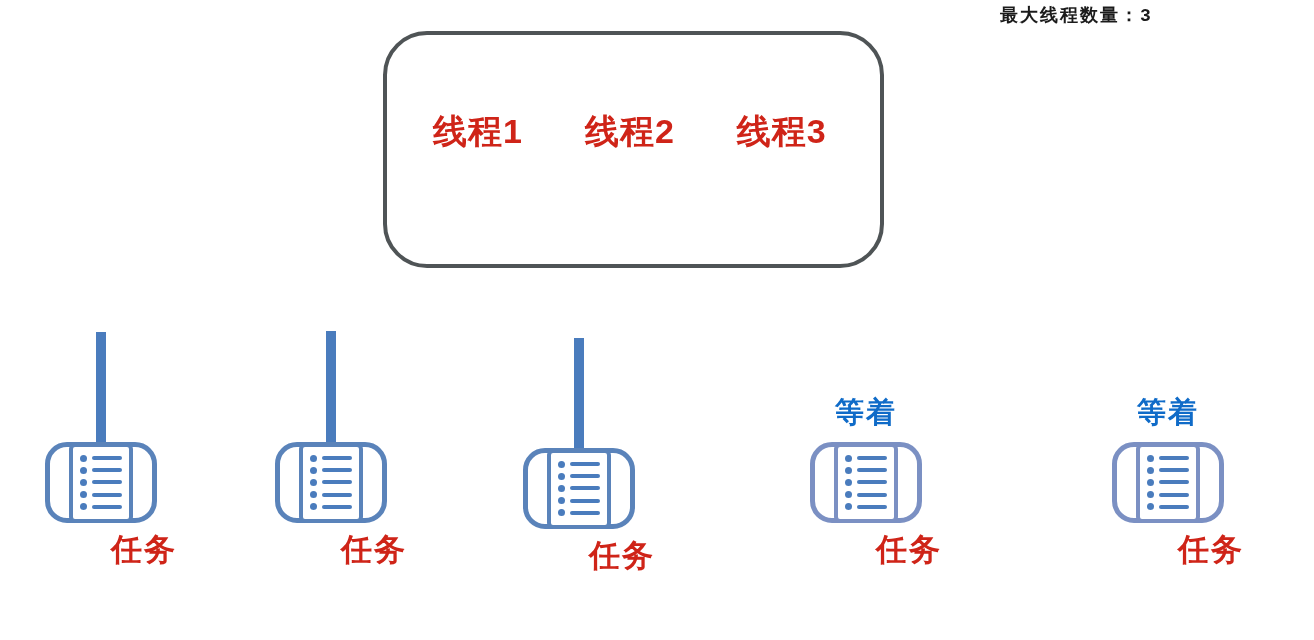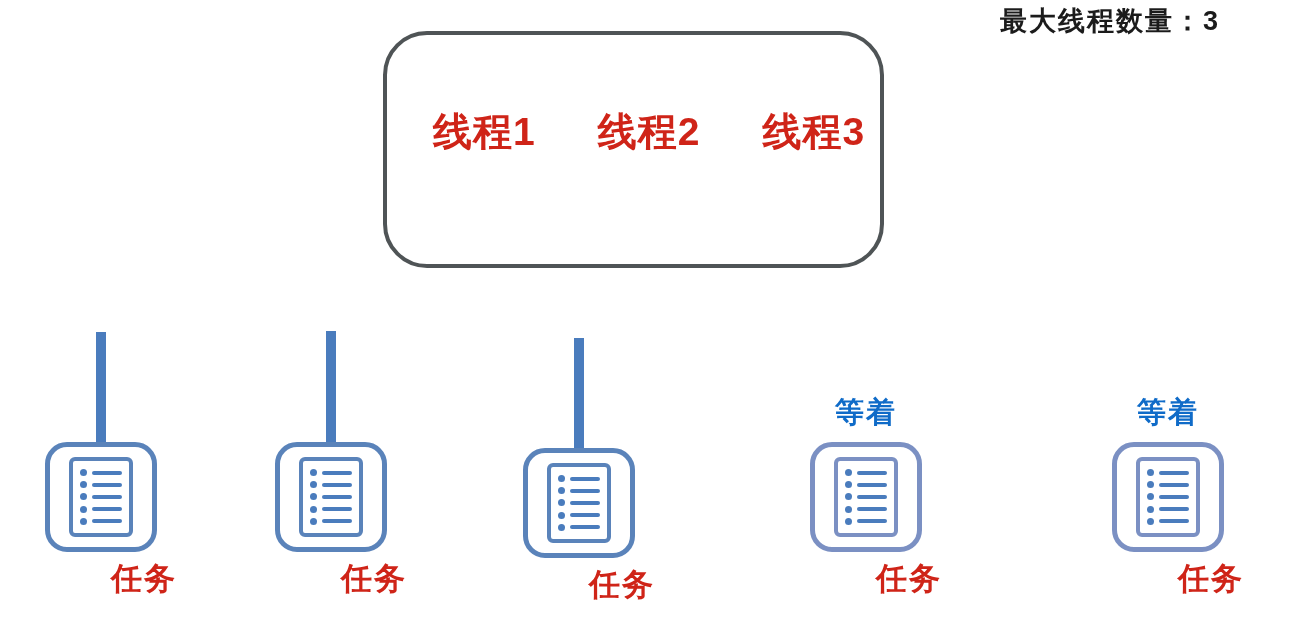--- a/index.html
+++ b/index.html
@@ -7,39 +7,39 @@
     width: 1314px; height: 640px;
     background: var(--background, #ffffff);
     font-family: "Liberation Sans", sans-serif;
     position: relative; overflow: hidden;
   }
   .canvas { position: absolute; inset: 0; }
 
   
   .max-threads {
     position: absolute; left: 1000px; top: 3px;
-    font-size: 27px; font-weight: bold; letter-spacing: 2px;
-    color: var(--black-text, #1b1b1b); white-space: nowrap;
+    font-size: 18px; font-weight: bold; letter-spacing: 2px;
+    color: var(--black-text, #1b1b1b); white-space: nowrap; font-family: Liberation Mono, monospace;
   }
 
   
   .pool-box {
     position: absolute; left: 383px; top: 31px;
     width: 501px; height: 237px; box-sizing: border-box;
     border: 4px solid var(--pool-border, #4f5456);
     border-radius: 44px; background: #ffffff;
   }
   .pool-threads { display: flex; gap: 62px; margin: 80px 0 0 46px; }
   .thread {
-    font-size: 39px; line-height: 33px; font-weight: bold;
+    font-size: 34px; line-height: 33px; font-weight: bold;
     color: var(--red-text, #cf2418); letter-spacing: 1px; white-space: nowrap;
   }
 
   
-  .task { position: absolute; width: 112px; height: 110px; }
+  .task { position: absolute; width: 112px; height: 81px; }
   .t1 { left: 45px;   top: 442px; }
   .t2 { left: 275px;  top: 442px; }
   .t3 { left: 523px;  top: 448px; }
   .t4 { left: 810px;  top: 442px; }
   .t5 { left: 1112px; top: 442px; }
 
   .line {
     position: absolute; bottom: 100%; left: 50%;
     transform: translateX(-50%);
     width: 10px; height: 110px;

